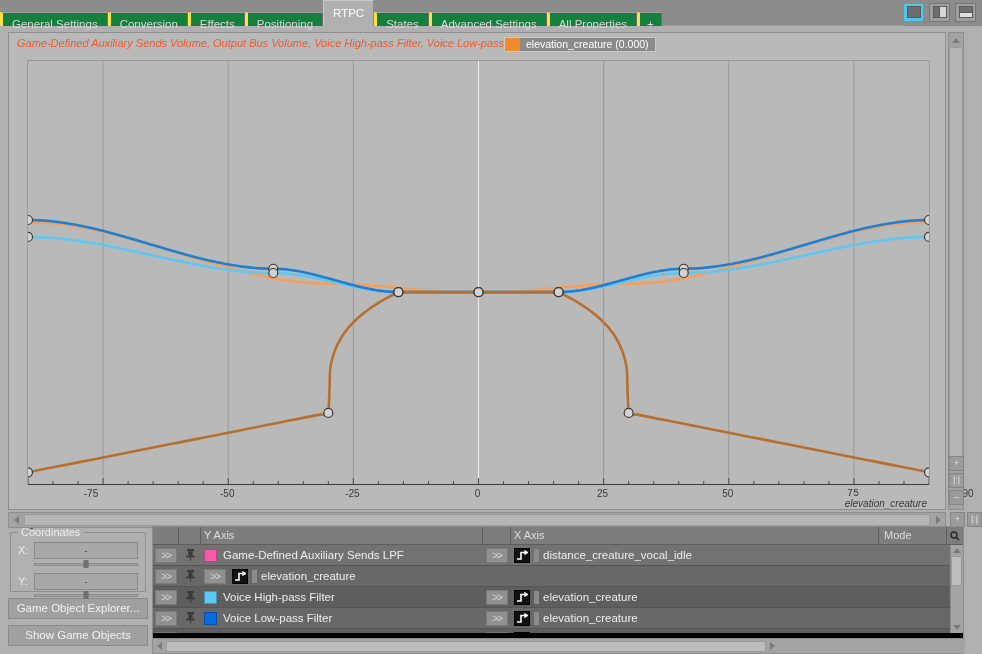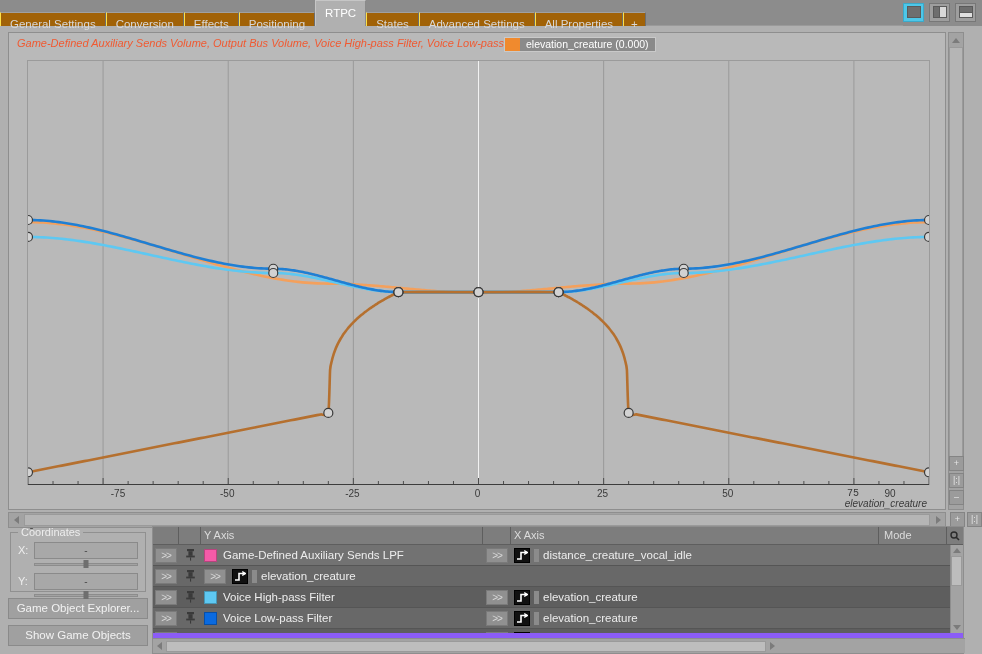--- a/index.html
+++ b/index.html
@@ -17,23 +17,23 @@
 
   
   .tabbar {
     position: absolute; left: 0; top: 0; width: 982px; height: 26px;
     background: #8c8c8c;
     display: flex; align-items: flex-end;
   }
   .tab {
     height: 14px; line-height: 22px;
     padding: 0 9px;
-    background: #a16207;
+    background: #15803d;
     color: #d8d8d8;
-    border-left: 1px solid #fde047;
+    border-left: 3px solid #fde047;
     border-right: 1px solid #6d6d6d;
     border-top: 1px solid #a0a0a0;
     font-size: 11.5px;
     white-space: nowrap;
     cursor: default;
   }
   .tab.active {
     background: #b0b0b0;
     color: #ffffff;
     height: 26px; line-height: 25px;
@@ -153,21 +153,21 @@
     width: 140px; height: 21px; margin-top: 6px;
     background: #a0a0a0; border: 1px solid #8a8a8a;
     color: #f2f2f2; font-size: 11.5px; text-align: center; line-height: 19px;
     cursor: default;
   }
 
   
   .tablepanel {
     position: absolute; left: 152px; top: 526px;
     width: 812px; height: 128px;
-    background: #8b5cf6; border: 1px solid #8e8e8e;
+    background: #000000; border: 1px solid #8e8e8e;
   }
   .thead { display: flex; height: 18px; background: #7d7d7d; border-bottom: 1px solid #5e5e5e; }
   .th { font-size: 11px; color: #dcdcdc; line-height: 17px; padding-left: 5px; border-right: 1px solid #5e5e5e; }
   .th.c0 { width: 26px; padding: 0; }
   .th.c1 { width: 22px; padding: 0; }
   .th.cy { width: 282px; }
   .th.cgo { width: 28px; padding: 0; }
   .th.cx { flex: 1; }
   .th.cmode { width: 68px; }
   .th.csearch { width: 16px; padding: 0; display: flex; align-items: center; justify-content: center; border-right: none; }
@@ -319,28 +319,28 @@
           <circle cx="370.4111111111111" cy="231.07999999999998" r="4.5" fill="#d2d2d2" stroke="#3a3a3a" stroke-width="1.2"></circle>
           <circle cx="450.5" cy="231.07999999999998" r="4.5" fill="#d2d2d2" stroke="#3a3a3a" stroke-width="1.2"></circle>
           <circle cx="530.588888888889" cy="231.07999999999998" r="4.5" fill="#d2d2d2" stroke="#3a3a3a" stroke-width="1.2"></circle>
           <circle cx="600.6666666666666" cy="351.92" r="4.5" fill="#d2d2d2" stroke="#3a3a3a" stroke-width="1.2"></circle>
           <circle cx="901" cy="411.28" r="4.5" fill="#d2d2d2" stroke="#3a3a3a" stroke-width="1.2"></circle>
         </svg>
     </div>
 
     <div class="xaxis-labels" id="xaxis-labels">
         <div class="xlab" style="left: 18px; margin-top: 32px;">-90</div>
-        <div class="xlab" style="left: 109px;">-75</div>
+        <div class="xlab" style="left: 82px;">-75</div>
         <div class="xlab" style="left: 218.222px;">-50</div>
         <div class="xlab" style="left: 343.361px;">-25</div>
         <div class="xlab" style="left: 468.5px;">0</div>
         <div class="xlab" style="left: 593.639px;">25</div>
         <div class="xlab" style="left: 718.778px;">50</div>
         <div class="xlab" style="left: 843.917px; font-family: Liberation Mono, monospace;">75</div>
-        <div class="xlab" style="left: 881px; text-align: center;">90</div>
+        <div class="xlab" style="left: 959px; text-align: center;">90</div>
       </div>
     <div class="xaxis-title">elevation_creature</div>
   </div>
 
   <div class="vscroll">
     <div class="arw">
         <div class="tri up"></div>
       </div>
     <div class="vthumb"></div>
     <div class="arw" style="position:absolute;bottom:0;left:0;">

